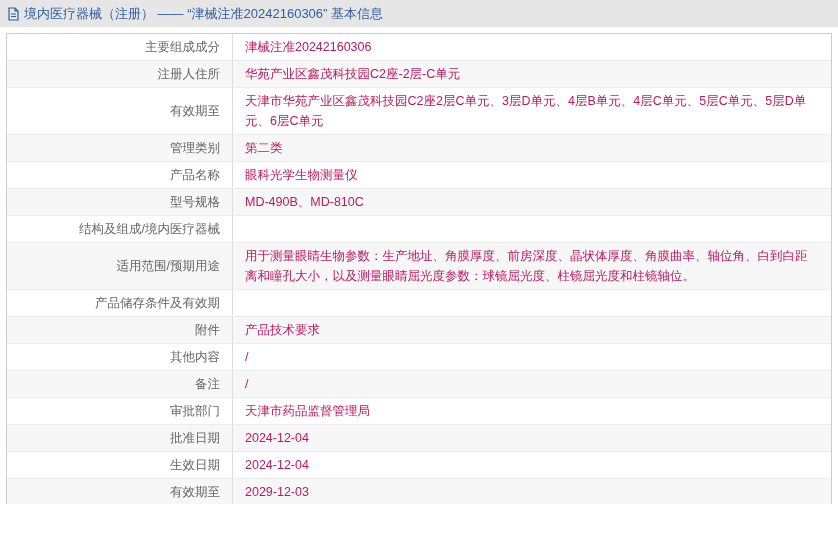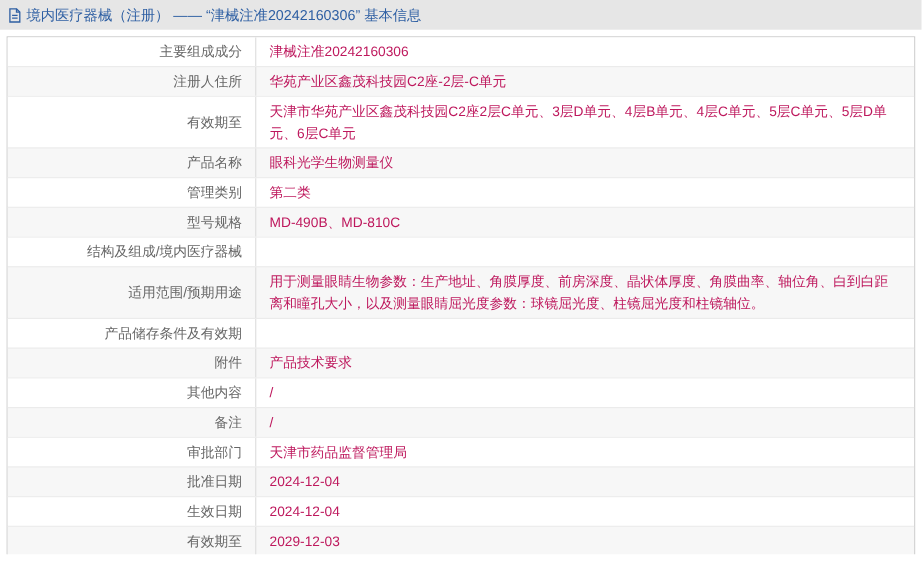--- a/index.html
+++ b/index.html
@@ -98,29 +98,29 @@
           <span class="text">华苑产业区鑫茂科技园C2座-2层-C单元</span>
         </div>
       </div>
       <div class="row">
         <div class="label">有效期至</div>
         <div class="value">
           <span class="text">天津市华苑产业区鑫茂科技园C2座2层C单元、3层D单元、4层B单元、4层C单元、5层C单元、5层D单元、6层C单元</span>
         </div>
       </div>
       <div class="row">
+        <div class="label">管理类别</div>
+        <div class="value">
+          <span class="text">第二类</span>
+        </div>
+      </div>
+      <div class="row">
         <div class="label">产品名称</div>
         <div class="value">
           <span class="text">眼科光学生物测量仪</span>
-        </div>
-      </div>
-      <div class="row">
-        <div class="label">管理类别</div>
-        <div class="value">
-          <span class="text">第二类</span>
         </div>
       </div>
       <div class="row">
         <div class="label">型号规格</div>
         <div class="value">
           <span class="text">MD-490B、MD-810C</span>
         </div>
       </div>
       <div class="row">
         <div class="label">结构及组成/境内医疗器械</div>

